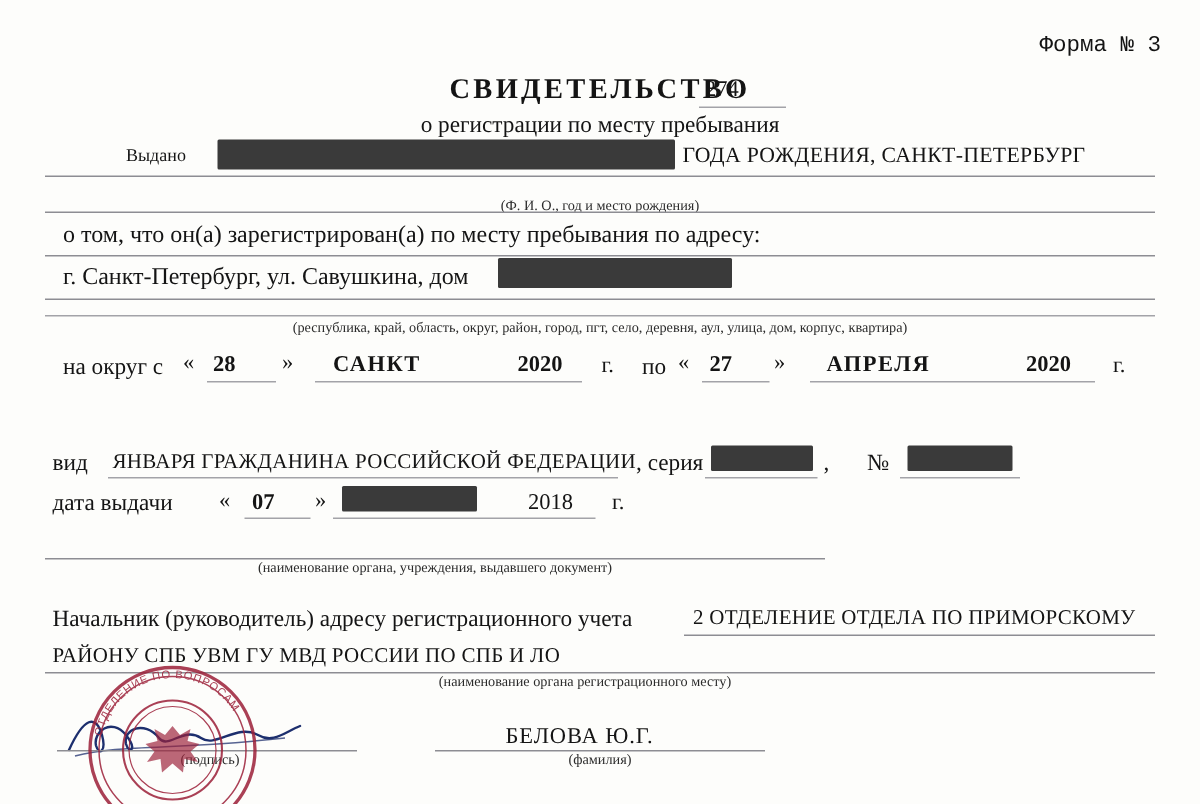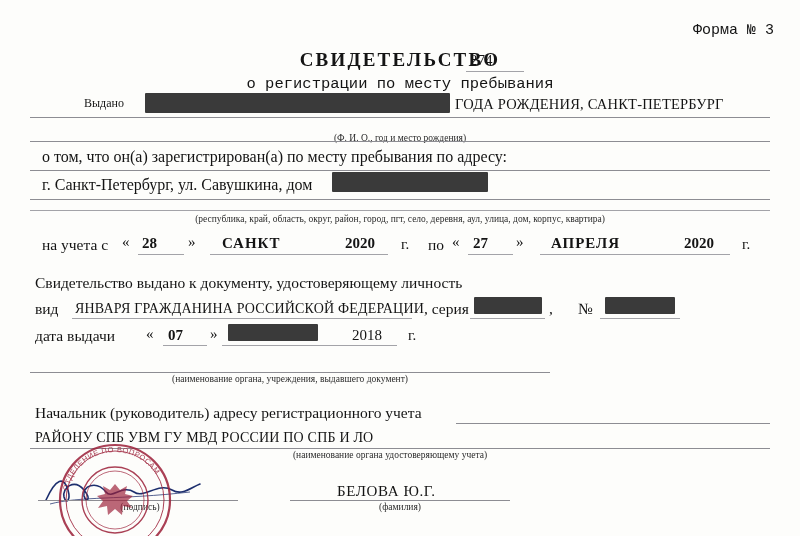--- a/index.html
+++ b/index.html
@@ -69,21 +69,20 @@
   #doc-number-rule {
     left: 466px;
     top: 71px;
     width: 58px;
   }
   #doc-subtitle {
     left: 0; right: 0;
     top: 75px;
     text-align: center;
     font-size: 15.5px;
-    font-family: Liberation Mono, monospace;
   }
 
   #issued-label { left: 84px; top: 96px; font-size: 12px; }
   #issued-redact { left: 145px; top: 93px; width: 305px; height: 20px; }
   #issued-tail { left: 455px; top: 96px; font-size: 14.5px; letter-spacing: 0.2px; }
   #issued-rule { left: 30px; top: 117px; width: 740px; }
 
   #fio-caption { left: 0; right: 0; top: 133px; }
 
   #about-line { left: 42px; top: 148px; font-size: 16px; }
@@ -200,40 +199,39 @@
 
   <div class="rule" id="addr-rule-1"></div>
   <div class="txt" id="about-line">о том, что он(а) зарегистрирован(а) по месту пребывания по адресу:</div>
   <div class="rule" id="addr-rule-2"></div>
   <div class="txt" id="addr-line">г. Санкт-Петербург, ул. Савушкина, дом</div>
   <div class="redact" id="addr-redact"></div>
   <div class="rule" id="addr-rule-3"></div>
   <div class="rule thin" id="addr-rule-4"></div>
   <div class="caption" id="addr-caption">(республика, край, область, округ, район, город, пгт, село, деревня, аул, улица, дом, корпус, квартира)</div>
 
-  <div class="txt" id="period-label">на учета с</div>
+  <div class="txt" id="period-label">на округ с</div>
   <div class="txt" id="q1">«</div>
   <div class="txt" id="day-from">28</div>
   <div class="txt" id="q2">»</div>
   <div class="txt" id="month-from">САНКТ</div>
   <div class="txt" id="year-from">2020</div>
   <div class="txt" id="g1">г.</div>
   <div class="txt" id="po">по</div>
   <div class="txt" id="q3">«</div>
   <div class="txt" id="day-to">27</div>
   <div class="txt" id="q4">»</div>
   <div class="txt" id="month-to">АПРЕЛЯ</div>
   <div class="txt" id="year-to">2020</div>
   <div class="txt" id="g2">г.</div>
   <div class="rule thin" id="period-rule-day1"></div>
   <div class="rule thin" id="period-rule-month1"></div>
   <div class="rule thin" id="period-rule-day2"></div>
   <div class="rule thin" id="period-rule-month2"></div>
 
-  <div class="txt" id="ident-line">Свидетельство выдано к документу, удостоверяющему личность</div>
   <div class="txt" id="vid-label">вид</div>
   <div class="txt" id="vid-value">ЯНВАРЯ ГРАЖДАНИНА РОССИЙСКОЙ ФЕДЕРАЦИИ</div>
   <div class="txt" id="seria-label">, серия</div>
   <div class="redact" id="seria-redact"></div>
   <div class="txt" id="comma1">,</div>
   <div class="txt" id="num-label">№</div>
   <div class="redact" id="num-redact"></div>
   <div class="rule thin" id="vid-rule"></div>
   <div class="rule thin" id="seria-rule"></div>
   <div class="rule thin" id="num-rule"></div>
@@ -245,24 +243,25 @@
   <div class="redact" id="date-month-redact"></div>
   <div class="txt" id="date-year">2018</div>
   <div class="txt" id="g3">г.</div>
   <div class="rule thin" id="date-rule-day"></div>
   <div class="rule thin" id="date-rule-rest"></div>
 
   <div class="rule" id="organ-rule"></div>
   <div class="caption" id="organ-caption">(наименование органа, учреждения, выдавшего документ)</div>
 
   <div class="txt" id="chief-label">Начальник (руководитель) адресу регистрационного учета</div>
+  <div class="txt" id="chief-value1">2 ОТДЕЛЕНИЕ ОТДЕЛА  ПО ПРИМОРСКОМУ</div>
   <div class="rule" id="chief-rule-1"></div>
   <div class="txt" id="chief-value2">РАЙОНУ СПБ УВМ  ГУ  МВД РОССИИ  ПО СПБ  И  ЛО</div>
   <div class="rule" id="chief-rule-2"></div>
-  <div class="caption" id="chief-caption">(наименование органа удостоверяющему учета)</div>
+  <div class="caption" id="chief-caption">(наименование органа регистрационного месту)</div>
 
   <svg id="signature" viewBox="0 0 180 38">
     <path d="M6 30 C16 8, 24 6, 28 20 C31 31, 26 34, 24 27 C22 18, 34 8, 44 20
              C52 30, 46 33, 44 26 C42 16, 56 10, 66 22 C72 30, 82 14, 94 22
              C104 29, 118 12, 132 20 C142 26, 150 18, 160 14" fill="none" stroke="#1d2f6e" stroke-width="1.6" stroke-linecap="round"></path>
     <path d="M10 34 C40 26, 80 30, 150 22" fill="none" stroke="#1d2f6e" stroke-width="1" opacity="0.75"></path>
   </svg>
   <div class="rule" id="sign-rule"></div>
   <div class="caption" id="sign-caption">(подпись)</div>
 

